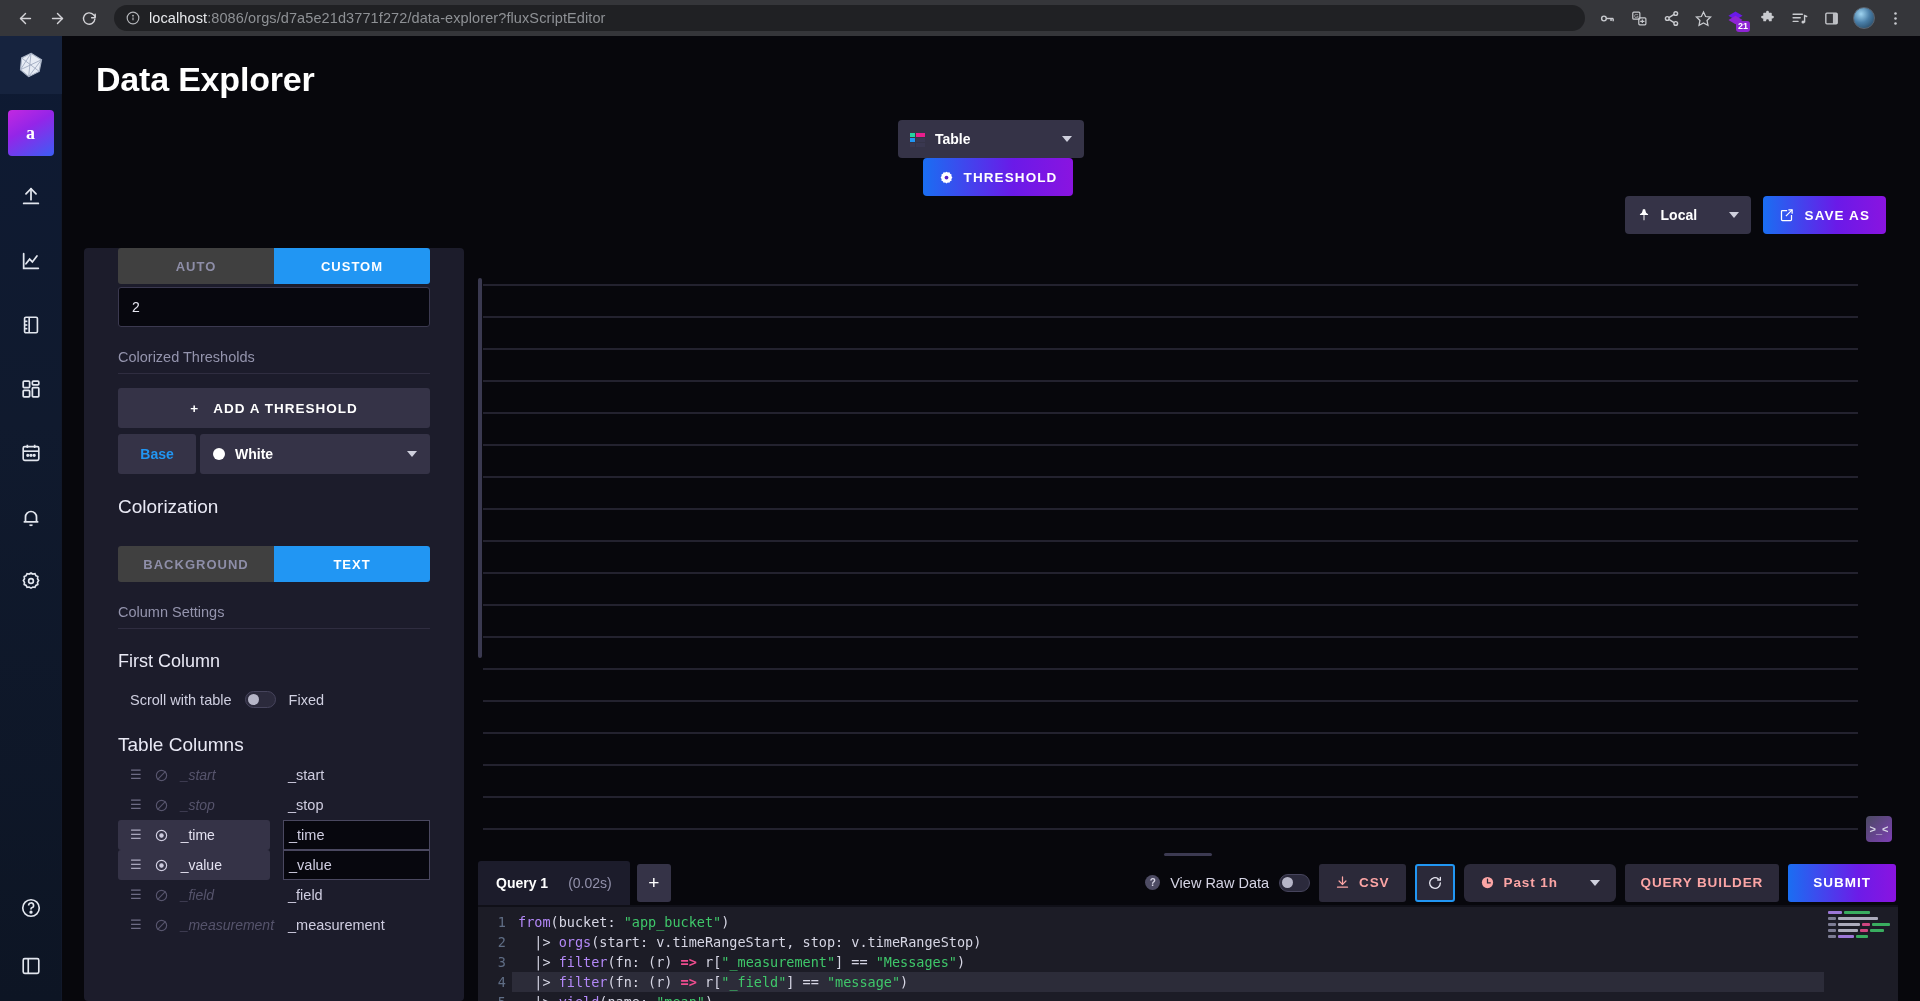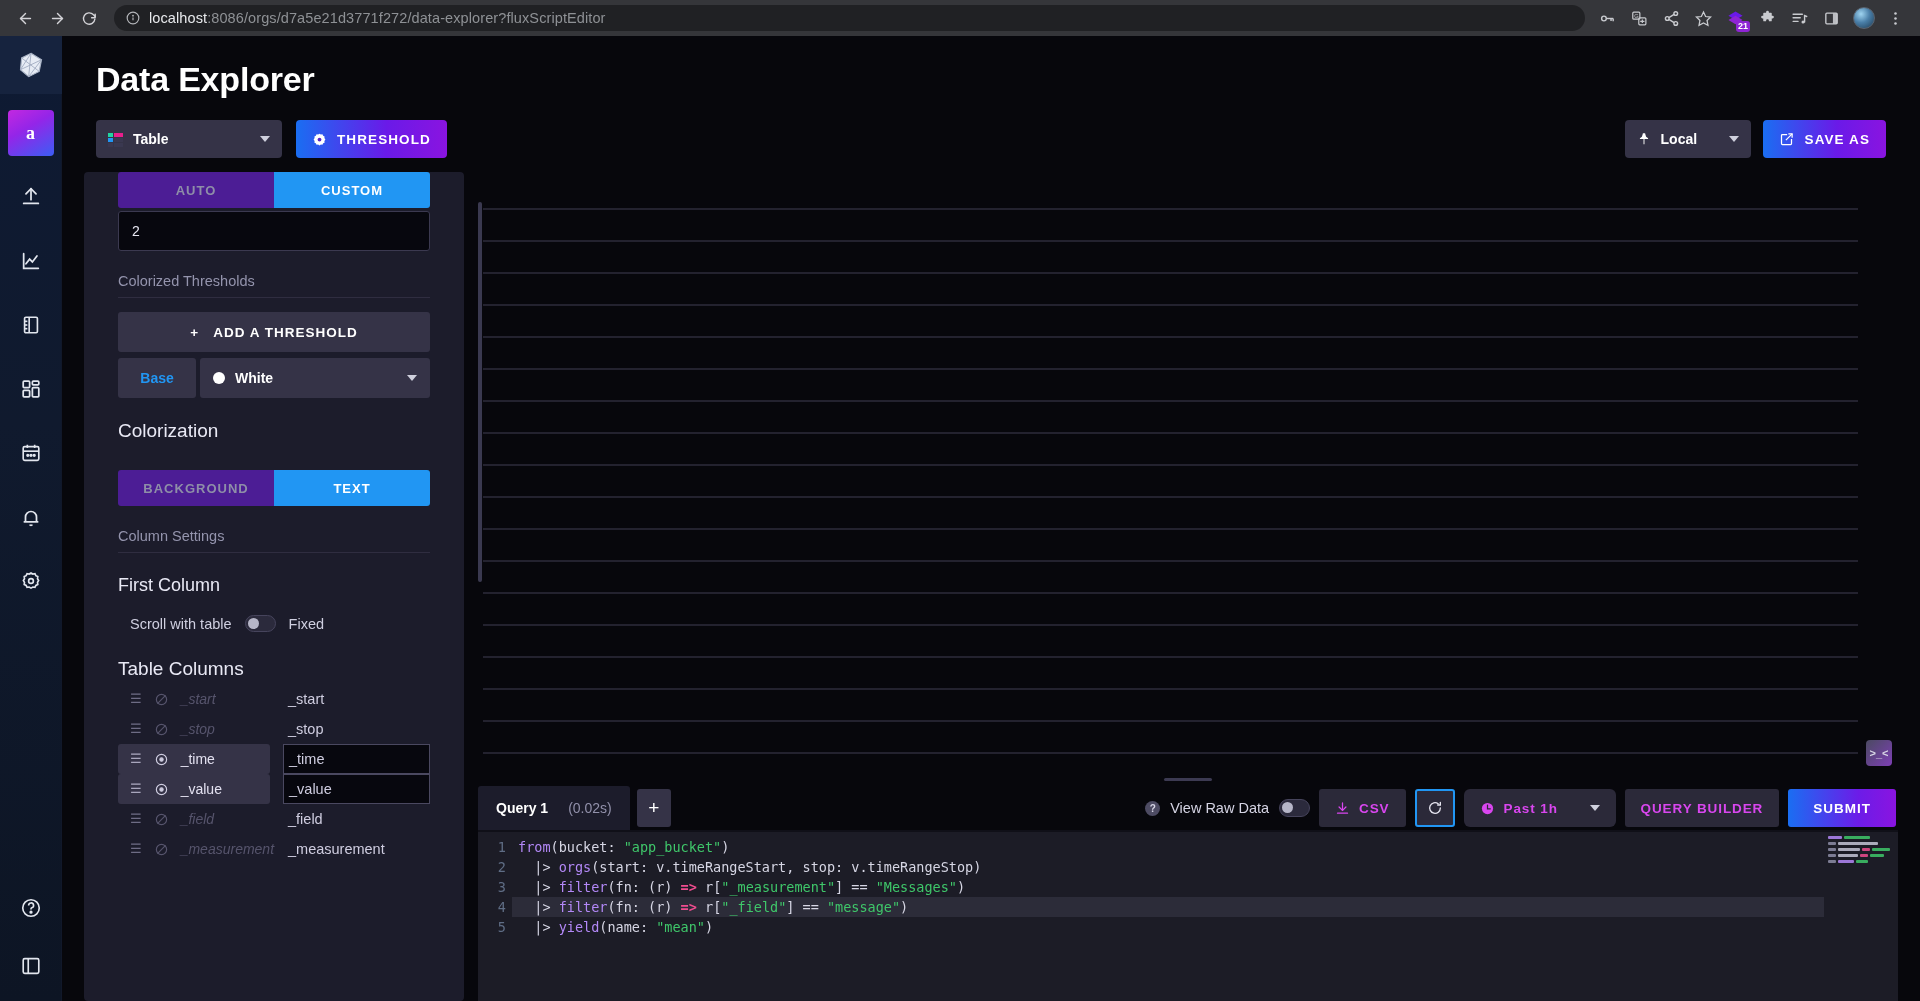--- a/index.html
+++ b/index.html
@@ -78,21 +78,21 @@
   .navrail .spacer { flex: 1 1 auto; }
   .nav-ico.bottom { margin-bottom: 12px; margin-top: 0; }
 
   
   .main { flex: 1 1 auto; display: flex; flex-direction: column; min-width: 0; }
   .page-title {
     font-size: 34px; font-weight: bold; color: #fff;
     padding: 24px 0 0 34px; letter-spacing: -0.2px;
   }
   .toolbar-row {
-    display: flex; align-items: center; padding: 21px 34px 0 34px;
+    display: flex; align-items: center; padding: 21px 34px 0 34px; flex-direction: column;
   }
   .btn {
     height: 38px; border-radius: 4px; display: inline-flex; align-items: center;
     font-size: 13.5px; font-weight: bold; letter-spacing: 1.1px;
     color: #ffffff; padding: 0 16px; white-space: nowrap;
   }
   .btn-grad { background: linear-gradient(90deg,#1a6ef2 0%, #6a1ae8 60%, #8a14e0 100%); }
   .dropdown {
     width: 186px; background: #353347; border-radius: 4px; height: 38px;
     display: flex; align-items: center; padding: 0 12px; gap: 10px;
@@ -114,21 +114,21 @@
     border-radius: 4px; padding: 0 0 0 0; position: relative;
     display: flex; flex-direction: column; overflow: hidden;
   }
   .options-inner { padding: 0 34px 0 34px; }
   .seg {
     display: flex; width: 100%; border-radius: 3px; overflow: hidden; margin-top: 0px;
   }
   .seg > div {
     flex: 1 1 0; height: 36px; display: flex; align-items: center; justify-content: center;
     font-size: 13px; font-weight: bold; letter-spacing: 1px;
-    background: #4c1d95; color: #8e8ea8;
+    background: #404040; color: #8e8ea8;
   }
   .seg > div.active { background: #2196f3; color: #fff; }
   .num-input {
     width: 100%; height: 40px; background: #07070e; border: 1px solid #3b3950;
     border-radius: 3px; color: #e7e7f2; font-size: 14px;
     padding: 0 13px; display: flex; align-items: center; margin-top: 3px;
   }
   .sec-label {
     color: #9494ad; font-size: 14.5px; margin-top: 22px; padding-bottom: 8px;
     border-bottom: 1px solid #2f2d40;
@@ -226,21 +226,21 @@
   .q-right { margin-left: auto; display: flex; align-items: center; gap: 9px; }
   .raw-toggle { display: flex; align-items: center; gap: 10px; color: #d5d4e4; font-size: 14.5px; }
   .q-circle {
     width: 15px; height: 15px; border-radius: 50%; background: #4d4b63; color: #d8d6e6;
     font-size: 10px; font-weight: bold; display: flex; align-items: center; justify-content: center; flex: none;
   }
   .switch.big { width: 31px; height: 18px; }
   .btn-tb {
     height: 38px; background: #2b2939; border-radius: 3px;
     display: flex; align-items: center; gap: 9px; padding: 0 16px;
-    color: #d946ef; font-size: 13.5px; font-weight: bold; letter-spacing: .9px;
+    color: #fca5a5; font-size: 13.5px; font-weight: bold; letter-spacing: .9px;
   }
   .btn-tb.icon-only { width: 40px; padding: 0; justify-content: center; border: 2px solid #2196f3; }
   .btn-tb.range { width: 152px; border-radius: 6px; }
   .btn-tb.range .caret { margin-left: auto; }
   .btn-submit {
     height: 38px; border-radius: 3px; padding: 0 25px; display: flex; align-items: center;
     background: linear-gradient(90deg,#1a6ef2 0%, #6c1ce8 65%, #8a14e0 100%);
     color: #fff; font-size: 13.5px; font-weight: bold; letter-spacing: 1px;
   }
 

